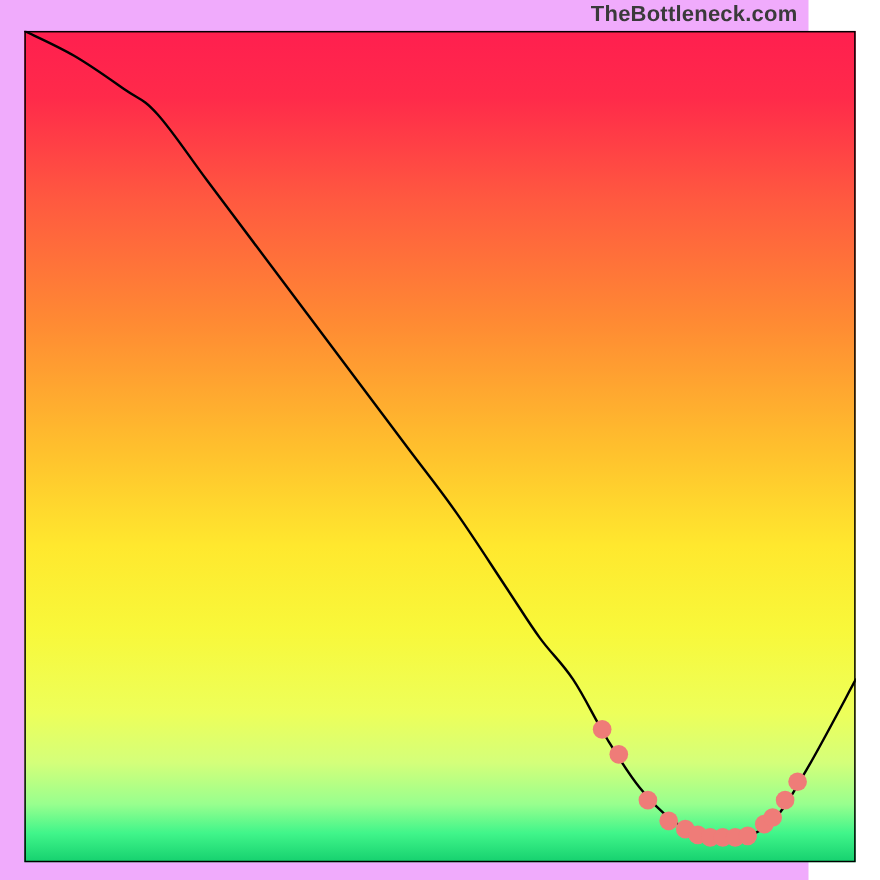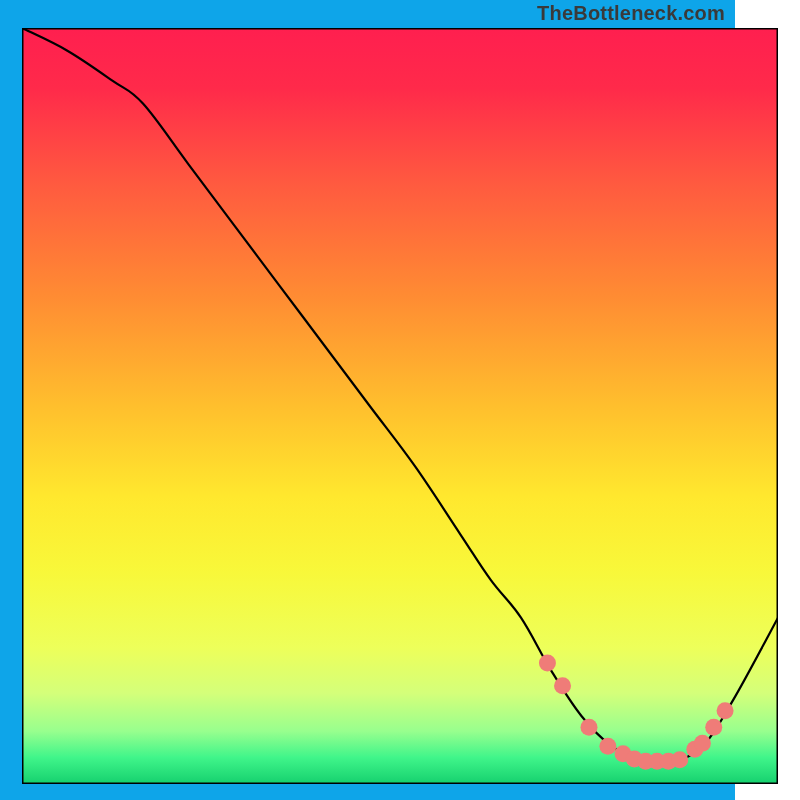--- a/index.html
+++ b/index.html
@@ -8,21 +8,21 @@
     width: 800px;
     height: 800px;
     overflow: hidden;
     font-family: Arial, Helvetica, sans-serif;
     background: #fff;
   }
   .canvas {
     position: relative;
     width: 735px;
     height: 800px;
-    background: #0ea5e9;
+    background: #f0abfc;
   }
   .attribution {
     position: absolute;
     top: 2px;
     right: 10px;
     font-size: 20px;
     font-weight: 600;
     color: #3a3a3a;
     letter-spacing: 0.2px;
   }

